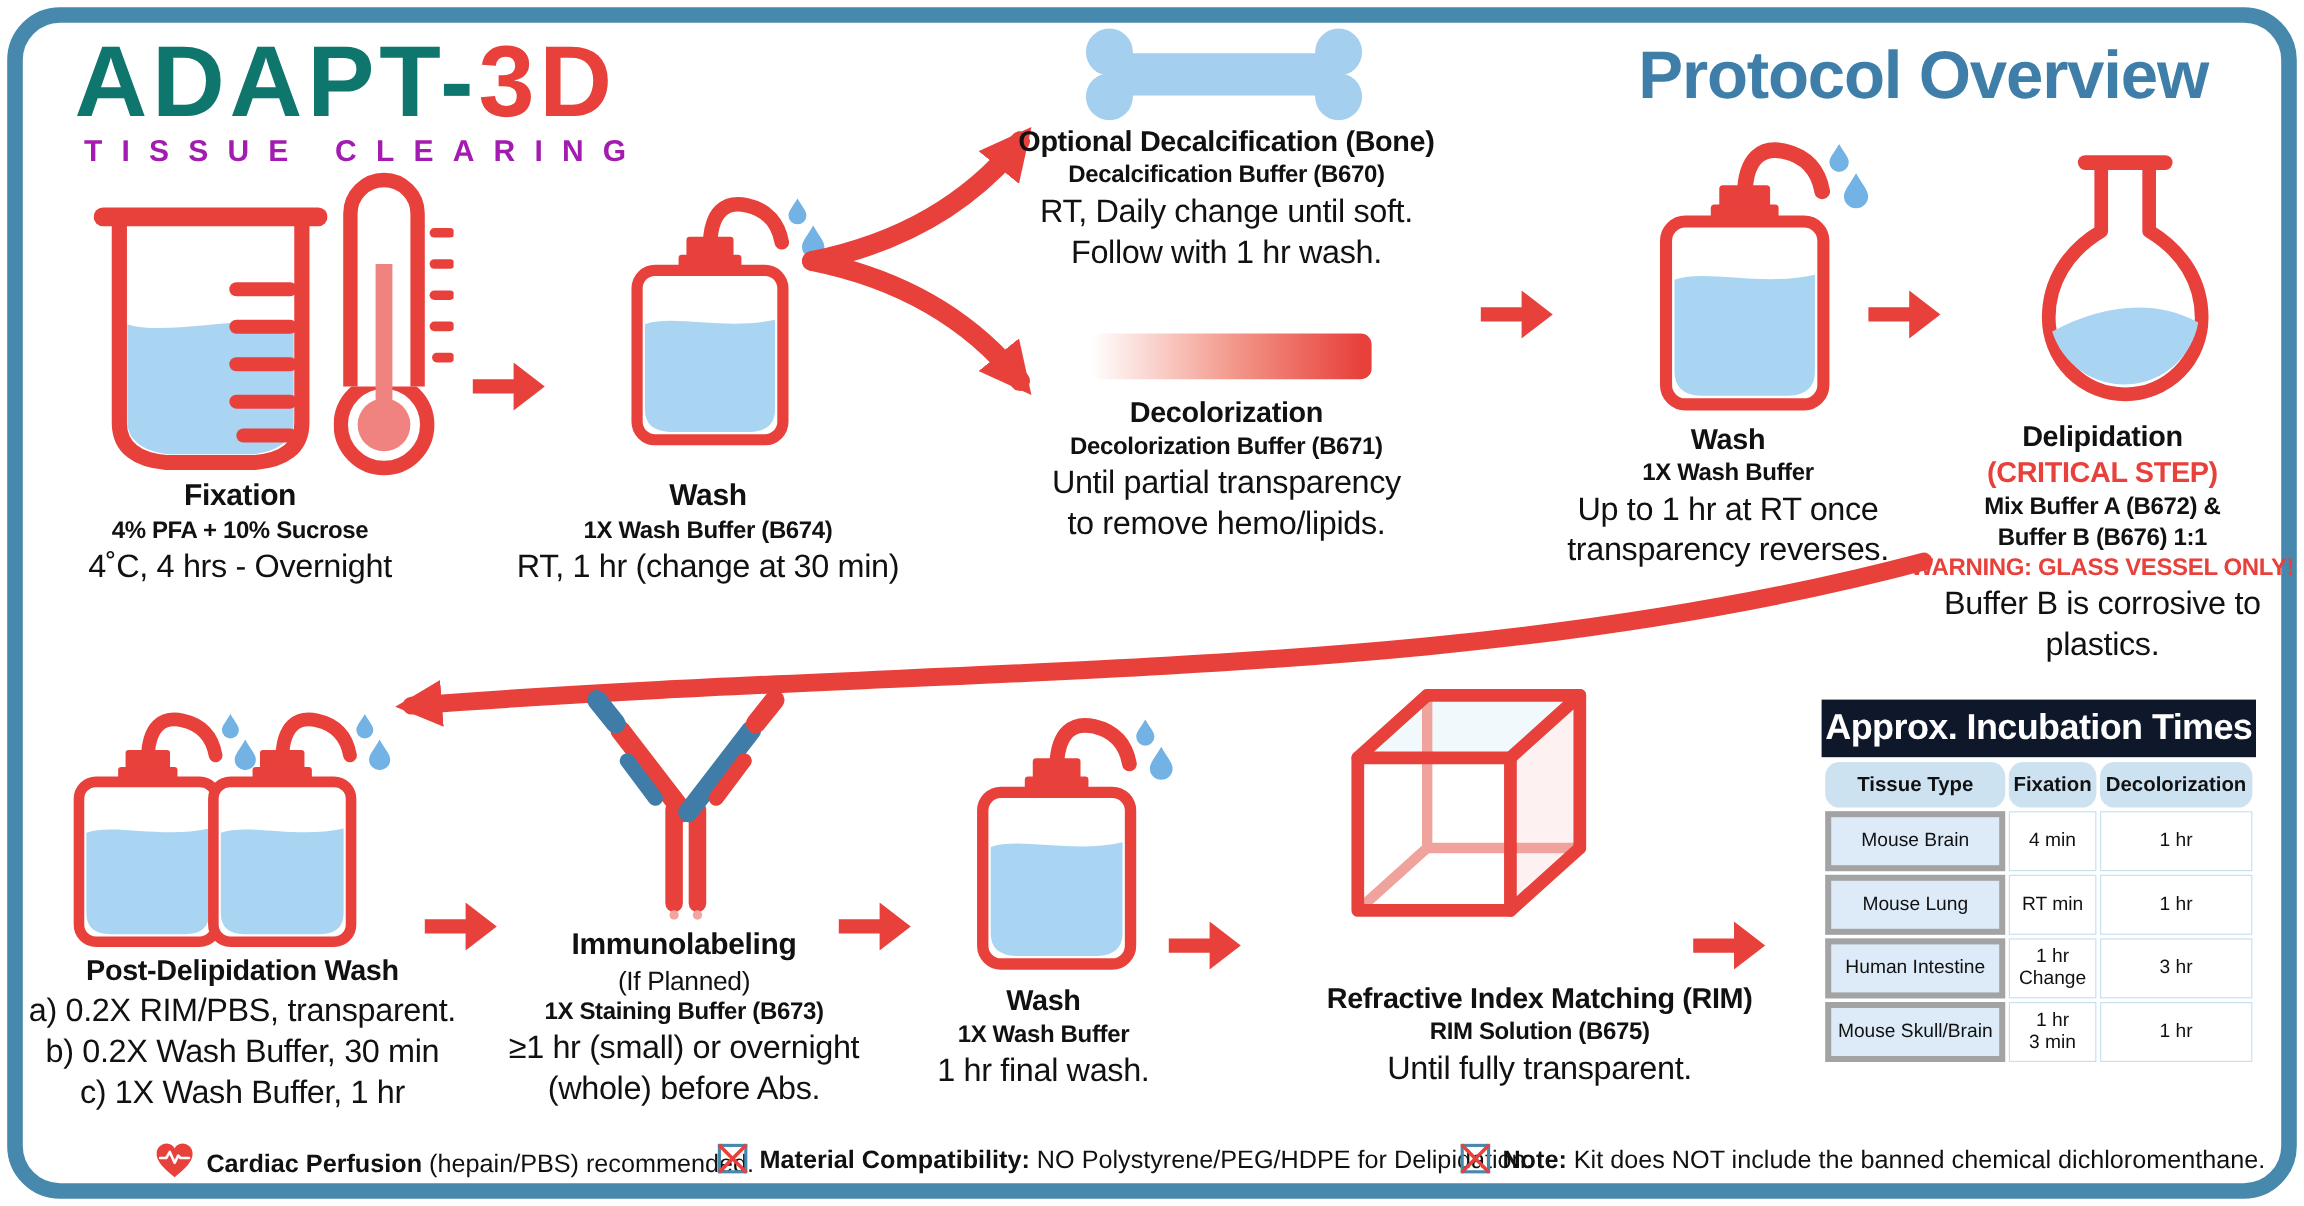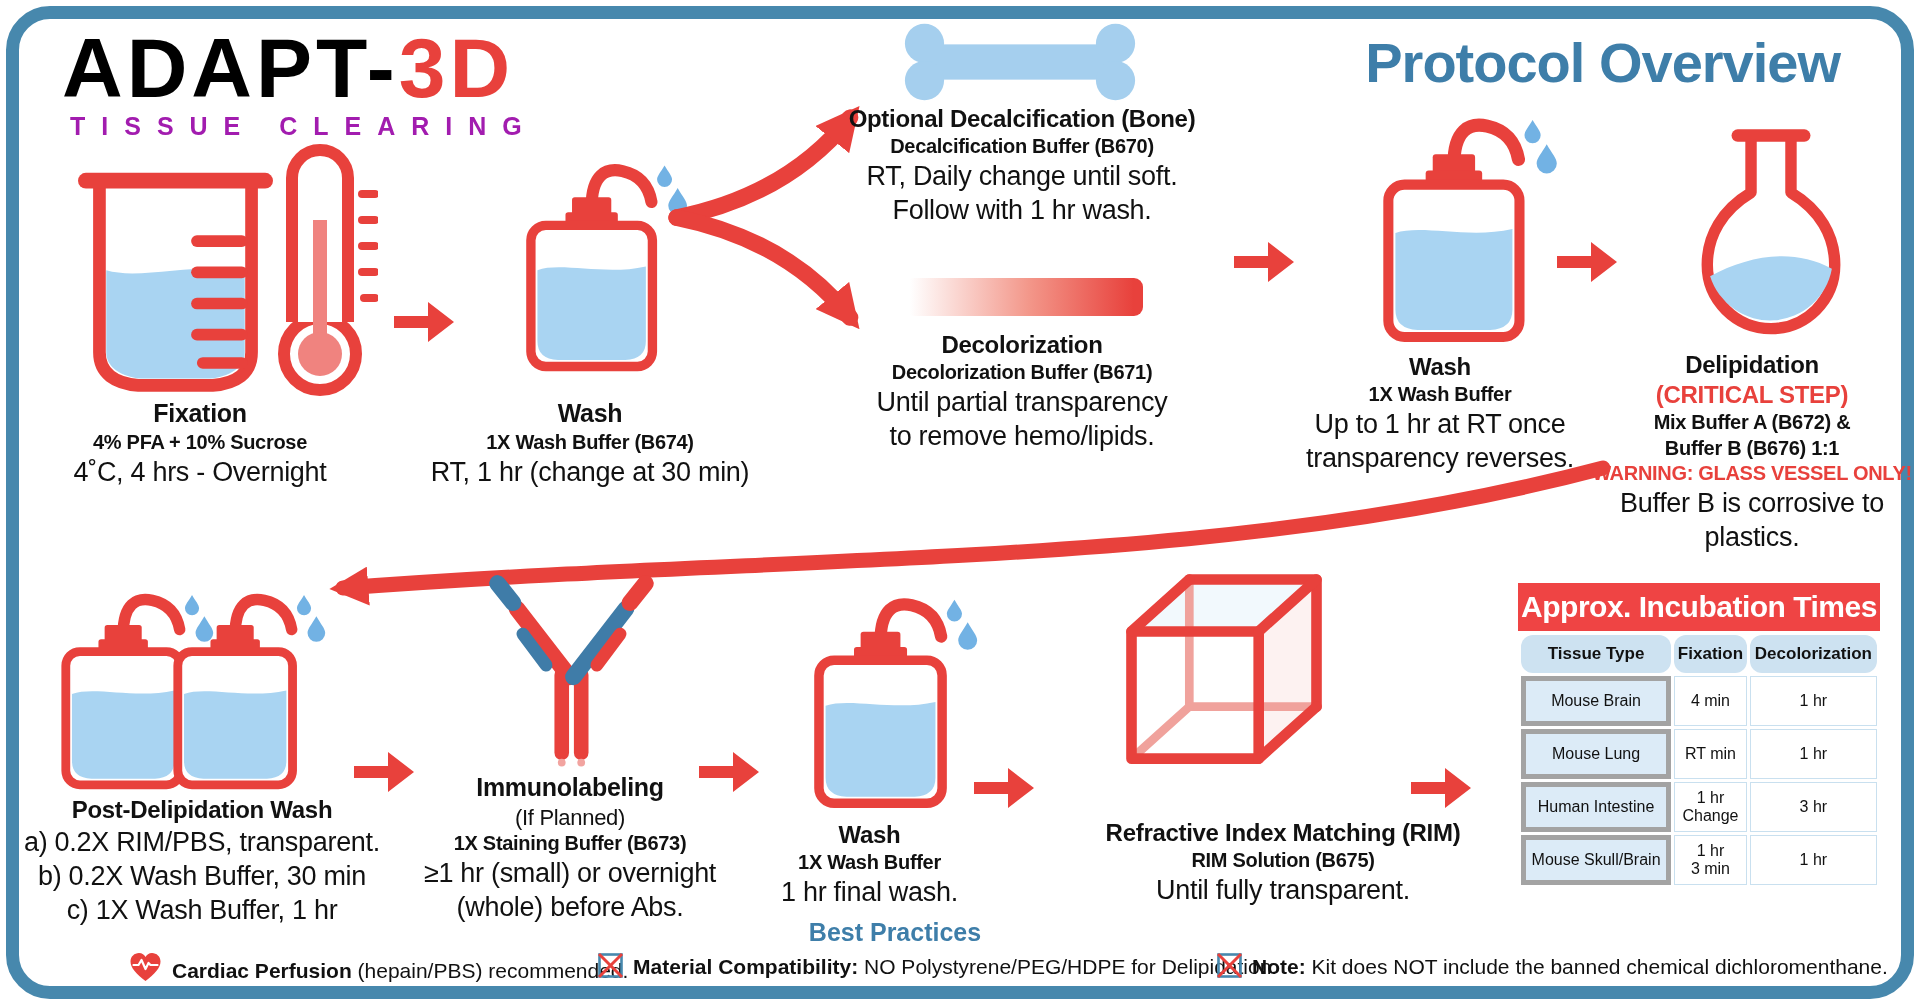--- a/index.html
+++ b/index.html
@@ -3,37 +3,37 @@
 <meta charset="utf-8">
 <style>
   html,body{margin:0;padding:0;background:#ffffff;}
   #canvas{position:relative;width:1920px;height:1005px;background:#ffffff;overflow:hidden;
           font-family:"Liberation Sans", sans-serif;color:#111;}
   .card-border{position:absolute;left:6px;top:6px;right:6px;bottom:6px;
                border:13px solid #4788ad;border-radius:44px;pointer-events:none;}
   .abs{position:absolute;}
   
   .logo-main{position:absolute;left:62px;top:26px;font-size:84px;font-weight:bold;letter-spacing:4px;line-height:1;}
-  .logo-blue{color:#000000;} .logo-red{color:#e8413c;}
+  .logo-blue{color:#0f766e;} .logo-red{color:#e8413c;}
   .logo-sub{position:absolute;left:70px;top:112px;font-size:25px;font-weight:bold;color:#a21caf;letter-spacing:16px;}
   .page-title{position:absolute;right:80px;top:30px;font-size:56px;font-weight:bold;color:#3e7ea9;letter-spacing:-1px;}
   
   .step-text{position:absolute;text-align:center;line-height:1.26;letter-spacing:-0.3px;}
   .t1{font-size:25px;font-weight:bold;}
   .t1s{font-size:24px;font-weight:bold;text-align:center;}
   .t2{font-size:20px;font-weight:bold;}
   .t3{font-size:27px;font-weight:normal;}
   .t3i{font-size:22px;font-weight:normal;}
   .red-text{color:#e8413c;}
   
   .grad-bar{position:absolute;left:905px;top:278px;width:238px;height:38px;border-radius:9px;
             background:linear-gradient(90deg,#ffffff 2%,#f3978a 52%,#e8413c 96%);}
   
   .incubation{position:absolute;left:1518px;top:583px;width:362px;}
-  .inc-header{background:#ef4444;color:#ffffff;font-weight:bold;font-size:30px;text-align:center;
+  .inc-header{background:#0f172a;color:#ffffff;font-weight:bold;font-size:30px;text-align:center;
               height:48px;line-height:48px;letter-spacing:-0.5px;}
   .incubation table{width:100%;border-collapse:separate;border-spacing:3px;margin-top:1px;background:#ffffff;}
   .incubation th{background:#cde2f1;font-weight:bold;font-size:17px;height:34px;padding:2px;border-radius:12px;}
   .incubation td{background:#ffffff;border:1px solid #c9e0ef;text-align:center;font-size:16px;
                  height:38px;padding:1px 2px;white-space:pre-line;line-height:1.15;}
   .incubation td.tissue{background:#dcebf7;border:5px solid #a3a3a3;}
   
   .bp-title{position:absolute;left:695px;top:918px;width:400px;text-align:center;
             font-size:25px;font-weight:bold;color:#3e7ea9;}
   .bp-item{position:absolute;top:952px;display:flex;align-items:flex-end;gap:9px;font-size:21px;white-space:nowrap;}
@@ -290,21 +290,20 @@
         <tr>
           <td class="tissue">Mouse Skull/Brain</td>
           <td>1 hr
 3 min</td>
           <td>1 hr</td>
         </tr>
       </tbody>
     </table>
   </div>
 
-  <div class="bp-title">Best Practices</div>
 
   <div class="bp-item" style="left:128px">
     <svg width="35" height="31" viewBox="0 0 34 31">
       <path d="M17 29 C 8 22 2 16 2 9.5 C 2 4.5 6 1 10.5 1 C 13.5 1 16 2.8 17 5 C 18 2.8 20.5 1 23.5 1 C 28 1 32 4.5 32 9.5 C 32 16 26 22 17 29 Z" fill="#e8413c"></path>
       <polyline points="5,13 10,13 13,8 17,17 20,11 22,13 29,13" fill="none" stroke="#ffffff" stroke-width="2.2" stroke-linejoin="round" stroke-linecap="round"></polyline>
     </svg>
     <span><b>Cardiac Perfusion</b><span> (hepain/PBS) recommended.</span></span>
   </div>
 
   <div class="bp-item" style="left:597px">

